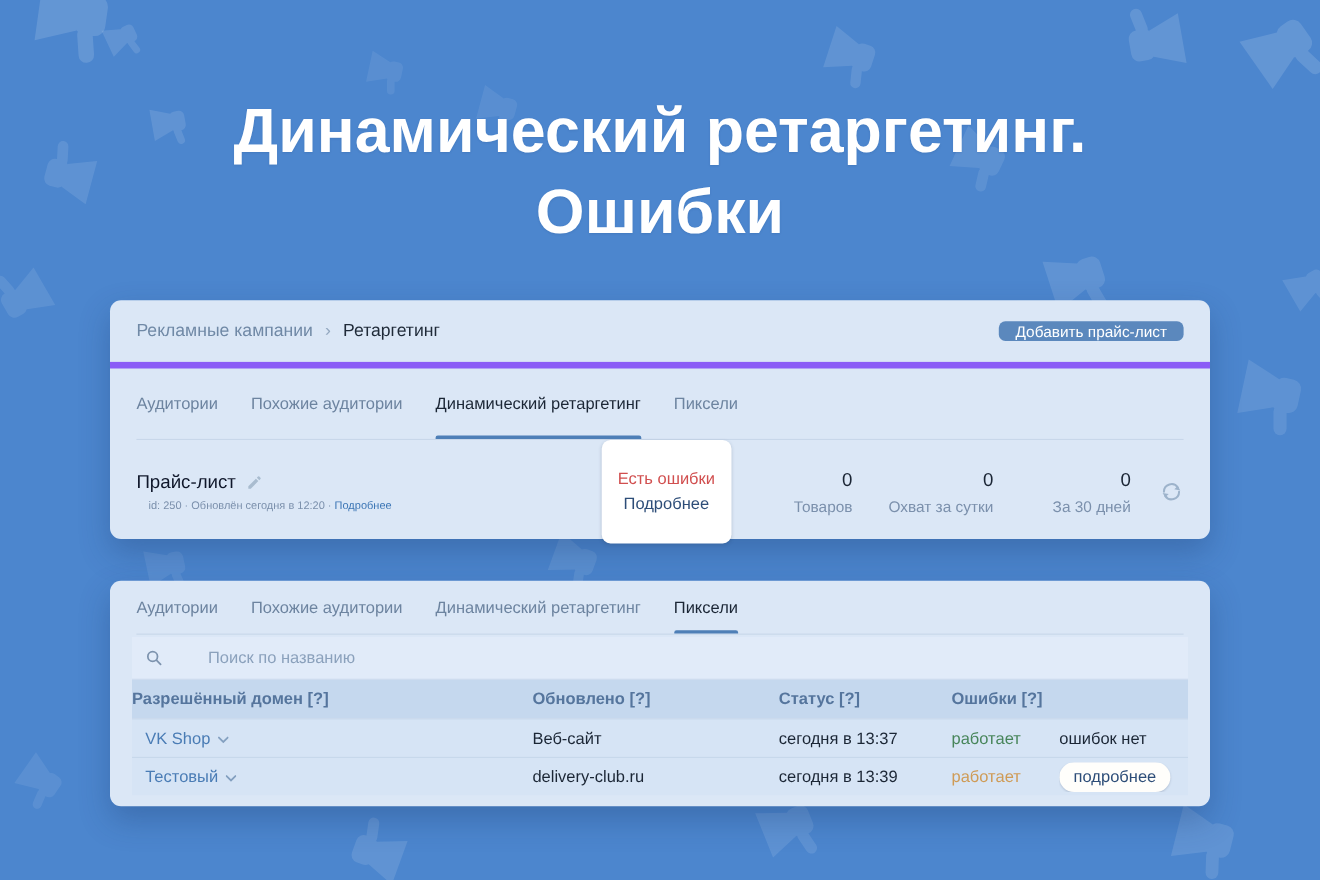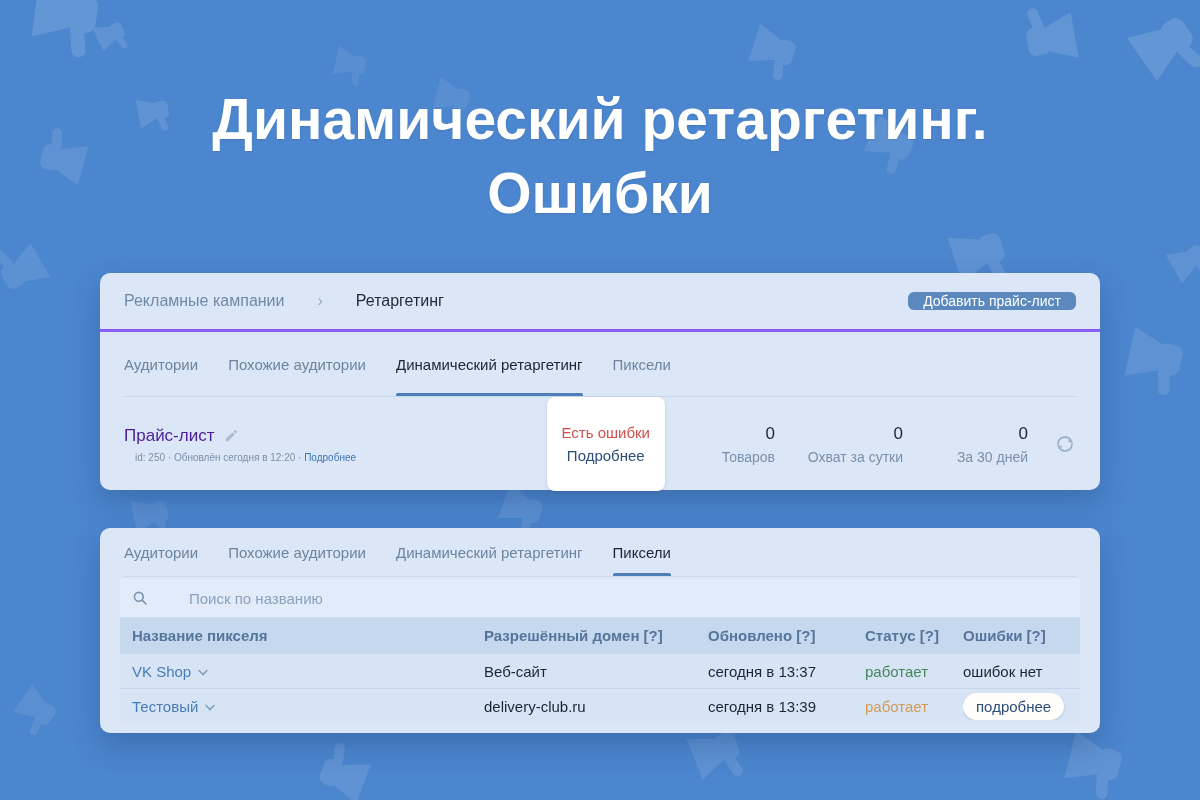--- a/index.html
+++ b/index.html
@@ -19,22 +19,21 @@
   .card{
     position:absolute;left:100px;width:1000px;background:#dbe7f6;
     border-radius:10px;box-shadow:0 12px 28px rgba(25,55,105,.30);
     box-sizing:border-box;
   }
   .card1{top:273px;height:217px;}
   .card2{top:528px;height:205px;}
 
   .card-header{
     height:56px;display:flex;align-items:center;padding:0 24px;
-    border-bottom:3px solid #8b5cf6;
-    gap:22px;
+    border-bottom:6px solid #8b5cf6;
   }
   .crumb-parent{font-size:16px;color:#7089a6;}
   .crumb-sep{font-size:16px;color:#93a8c0;margin:0 11px;}
   .crumb-current{font-size:16px;color:#1f2a38;}
   .add-btn{
     margin-left:auto;background:#5b88bd;color:#fff;font-size:14px;
     padding:1px 15px;border-radius:6px;border:none;cursor:pointer;
     font-family:inherit;
   }
 
@@ -49,21 +48,21 @@
     position:relative;cursor:pointer;white-space:nowrap;
   }
   .tab.active{color:#1b2635;font-weight:500;}
   .tab.active::after{
     content:'';position:absolute;left:0;right:0;bottom:0;height:3px;
     background:var(--accent,#4e7fb7);border-radius:2px 2px 0 0;
   }
 
   .pl-row{display:flex;align-items:center;padding:0 24px;height:94px;}
   .pl-info{flex:1;min-width:0;}
-  .pl-name{font-size:17px;color:#4c1d95;font-weight:500;display:flex;align-items:center;gap:9px;}
+  .pl-name{font-size:17px;color:#0f172a;font-weight:500;display:flex;align-items:center;gap:9px;}
   .pl-meta{margin-top:6px;font-size:10px;color:#7b90ac;margin-left:11px;}
   .pl-meta .meta-link{color:var(--link-blue,#3c76b5);cursor:pointer;}
   .pencil{color:#a9bccf;display:inline-flex;cursor:pointer;}
 
   .err-box{
     background:#ffffff;border-radius:8px;padding:24px 15px;text-align:center;
     font-size:15px;line-height:23px;box-shadow:0 1px 3px rgba(40,60,90,.18);
   }
   .err-status{color:var(--error-red,#d14f4f);}
   .err-link{color:#2d4d78;cursor:pointer;}
@@ -260,21 +259,20 @@
       <span style="display:inline-flex;">
         <svg width="16" height="16" viewBox="0 0 20 20" fill="none">
           <circle cx="8.5" cy="8.5" r="5.5" stroke="#7d93ae" stroke-width="2"></circle>
           <path d="M13 13 L17.5 17.5" stroke="#7d93ae" stroke-width="2" stroke-linecap="round"></path>
         </svg>
       </span>
       <input type="text" placeholder="Поиск по названию" style="">
     </div>
 
     <div class="tgrid thead">
-      <div class="cell cell-name">Название пикселя</div>
       <div class="cell">Разрешённый домен [?]</div>
       <div class="cell">Обновлено [?]</div>
       <div class="cell">Статус [?]</div>
       <div class="cell">Ошибки [?]</div>
     </div>
 
     <div class="tgrid trow">
       <div class="cell cell-name">
         <span>VK Shop</span>
         <span class="chev">

